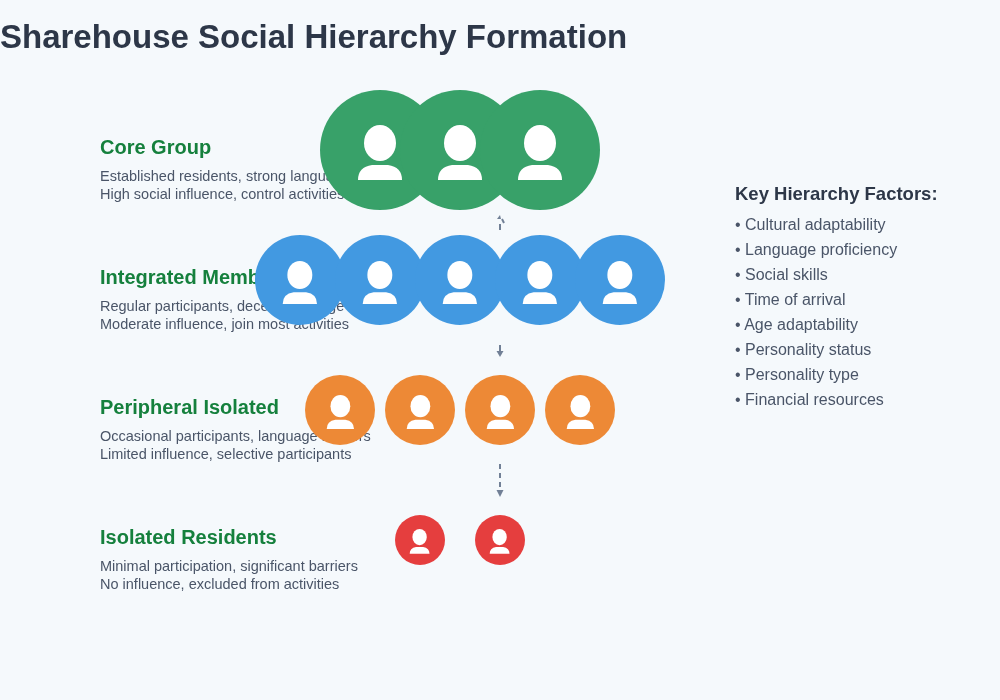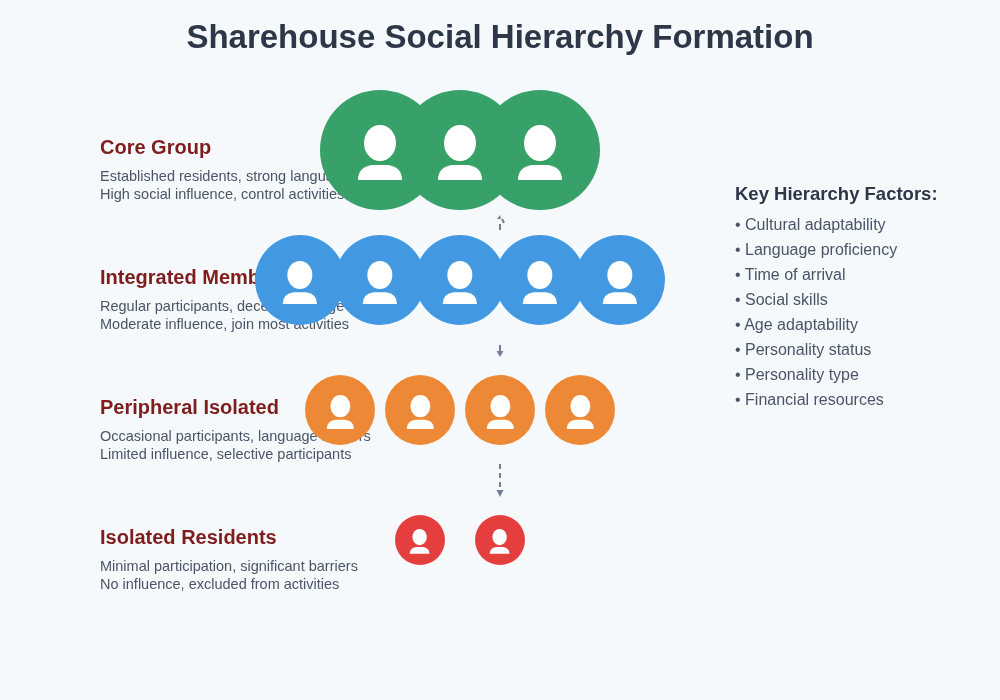--- a/index.html
+++ b/index.html
@@ -1,21 +1,21 @@
 <!DOCTYPE html>
 <html><head>
 <meta charset="utf-8">
 <style>
   html, body { margin:0; padding:0; }
   body { width:1000px; height:700px; background:#f5f9fc; position:relative; overflow:hidden; font-family:"Liberation Sans", sans-serif; }
-  .title { position:absolute; left:0; width:1000px; top:18px; text-align:center; font-size:33px; font-weight:bold; color:#2d3748; }
+  .title { position:absolute; left:0; width:1000px; top:18px; font-size:33px; font-weight:bold; color:#2d3748; }
   .circle { position:absolute; border-radius:50%; display:flex; align-items:center; justify-content:center; }
   .circle svg { display:block; }
   .tier-text { position:absolute; left:100px; }
-  .tier-title { font-size:20px; font-weight:bold; color:#7f1d1d; margin-bottom:8px; }
+  .tier-title { font-size:20px; font-weight:bold; color:#15803d; margin-bottom:8px; }
   .tier-desc { font-size:14.5px; color:#4a5568; line-height:18px; }
   .arrow { position:absolute; }
   .factors { position:absolute; left:735px; top:183px; }
   .factors-title { font-size:18.5px; font-weight:bold; color:#2d3748; margin-bottom:7px; }
   .factor { font-size:16px; color:#4a5568; height:25px; line-height:25px; }
 </style>
 </head>
 <body>
 
 <div class="title">Sharehouse Social Hierarchy Formation</div>
@@ -139,19 +139,19 @@
 </svg>
 <svg class="arrow" style="left:490px;top:462px;" width="20" height="40">
   <line x1="10" y1="2" x2="10" y2="30" stroke="#718096" stroke-width="2" stroke-dasharray="5,4"></line>
   <path d="M6.5 28 L13.5 28 L10 35 Z" fill="#718096"></path>
 </svg>
 
 <div class="factors">
   <div class="factors-title">Key Hierarchy Factors:</div>
   <div class="factor">• Cultural adaptability</div>
   <div class="factor">• Language proficiency</div>
+  <div class="factor">• Social skills</div>
   <div class="factor">• Time of arrival</div>
-  <div class="factor">• Social skills</div>
   <div class="factor">• Age adaptability</div>
   <div class="factor">• Personality status</div>
   <div class="factor">• Personality type</div>
   <div class="factor">• Financial resources</div>
 </div>
 
 </body></html>

